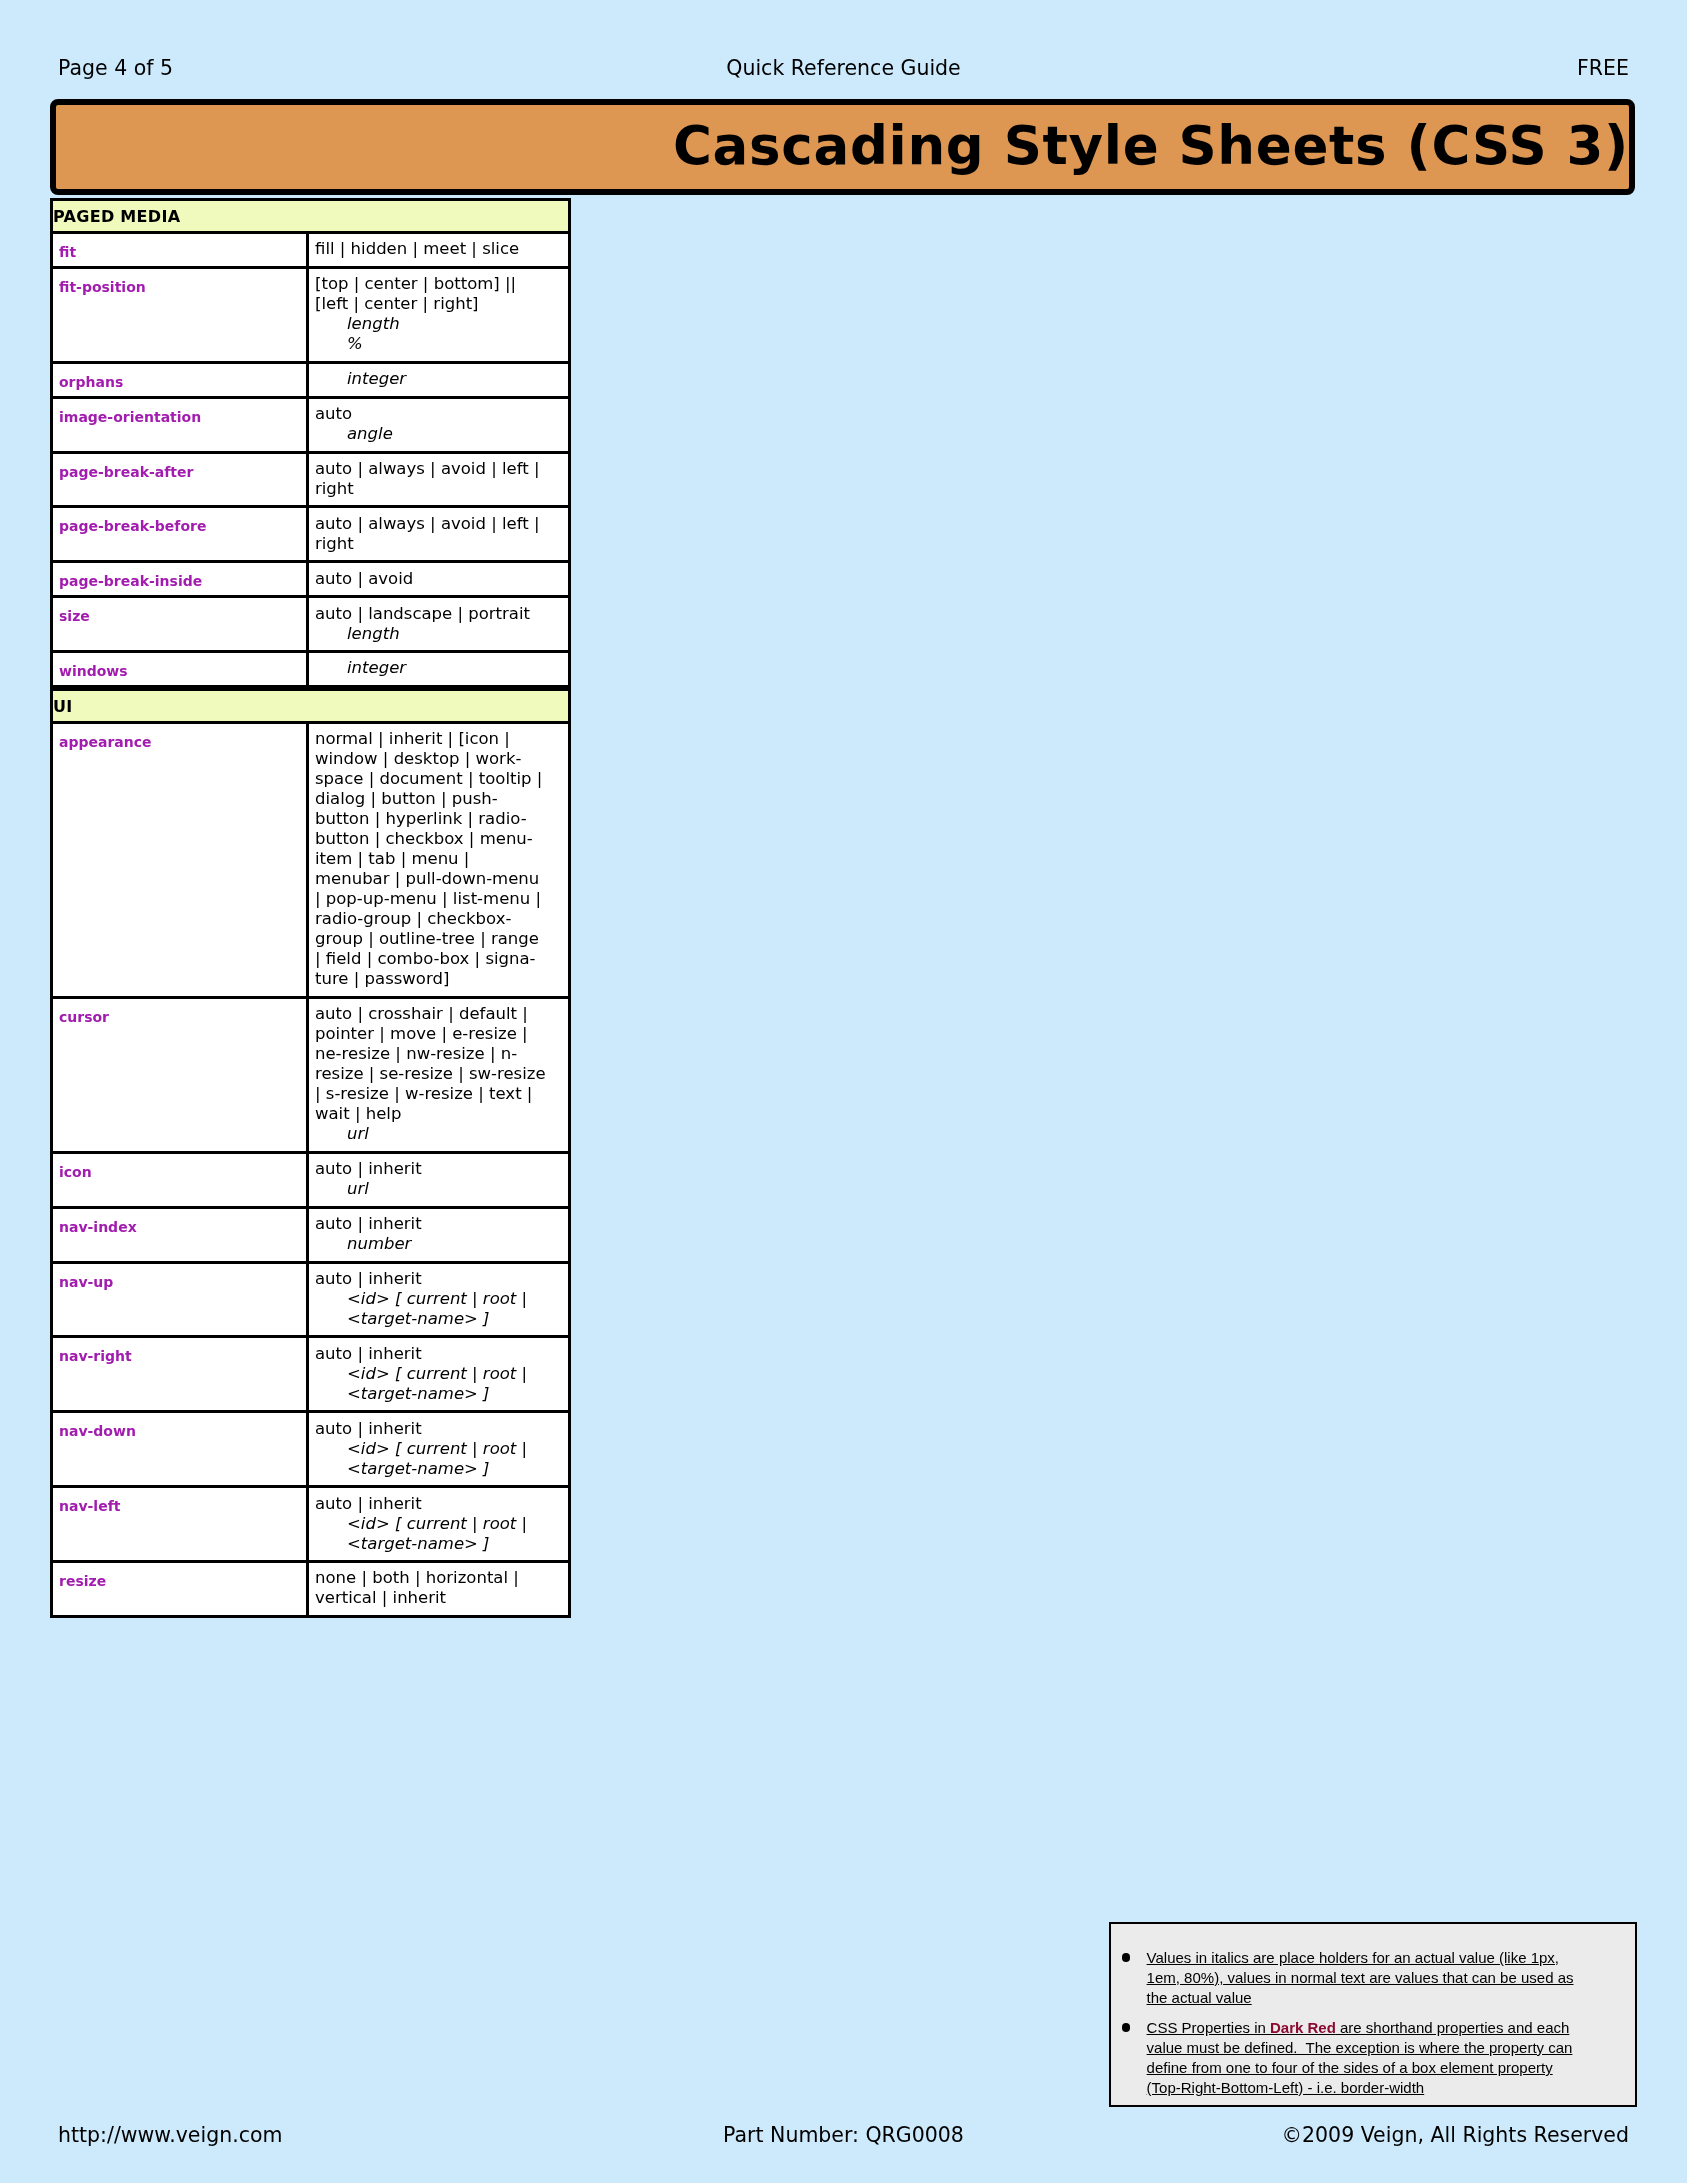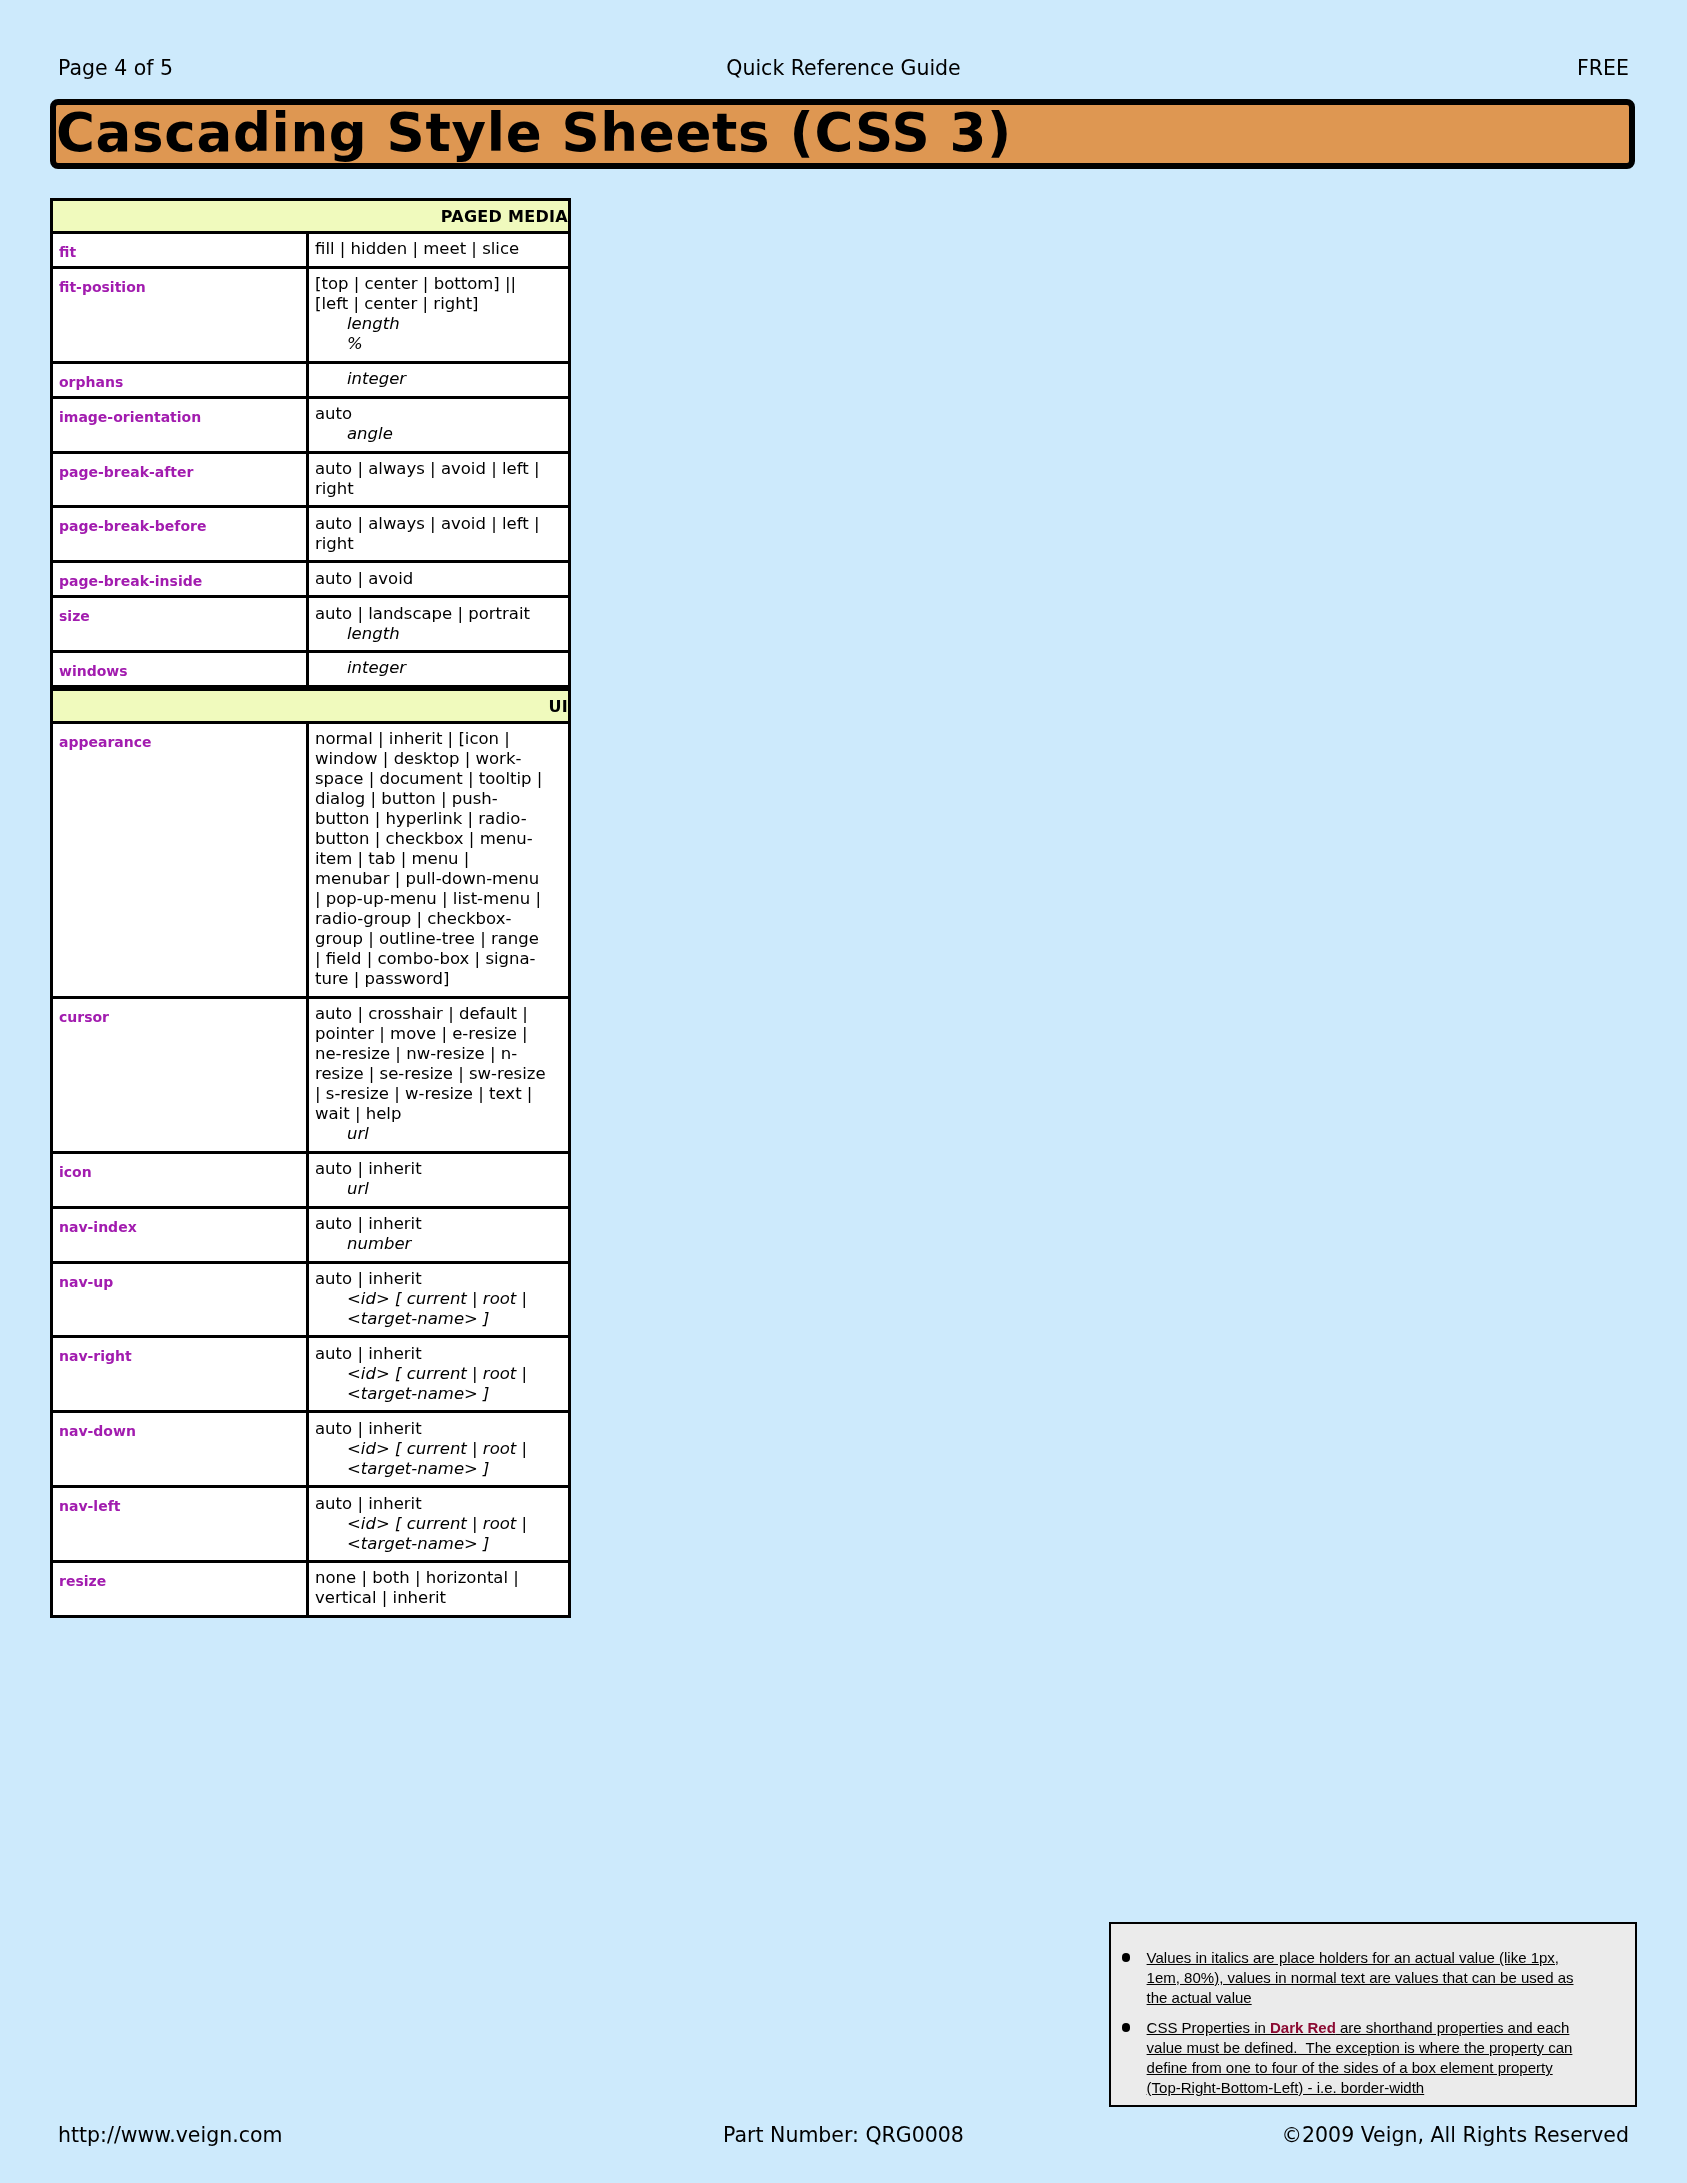--- a/index.html
+++ b/index.html
@@ -32,28 +32,28 @@
     }
     .hdr-left { left: 0; }
     .hdr-center { left: 50%; transform: translateX(-50%); }
     .hdr-right { right: 0; }
 
     .title-banner {
       position: absolute;
       top: 99px;
       left: 50px;
       width: 1585px;
-      height: 70px;
+      height: 96px;
       background: #de9752;
       border: 6px solid #000;
       border-radius: 8px;
       box-sizing: border-box;
       display: flex;
       align-items: center;
-      justify-content: flex-start;
+      justify-content: flex-end;
     }
     .title-text {
       font-family: "DejaVu Sans", sans-serif;
       font-weight: bold;
       font-size: 53px;
       letter-spacing: 0.7px;
       line-height: 1;
       margin-top: -4px;
     }
 
@@ -67,21 +67,21 @@
       border: 3.3px solid #000;
       box-sizing: border-box;
     }
     .ref-table td, .ref-table th {
       border: 3.3px solid #000;
       vertical-align: top;
       padding: 0;
     }
     .section-header {
       background: #f0fabd;
-      text-align: right;
+      text-align: left;
       font-weight: bold;
       font-size: 16px;
       height: 30px;
       vertical-align: middle !important;
       letter-spacing: 0.3px;
     }
     .section-header.thick-top {
       border-top-width: 6.6px !important;
     }
     .prop-cell {

